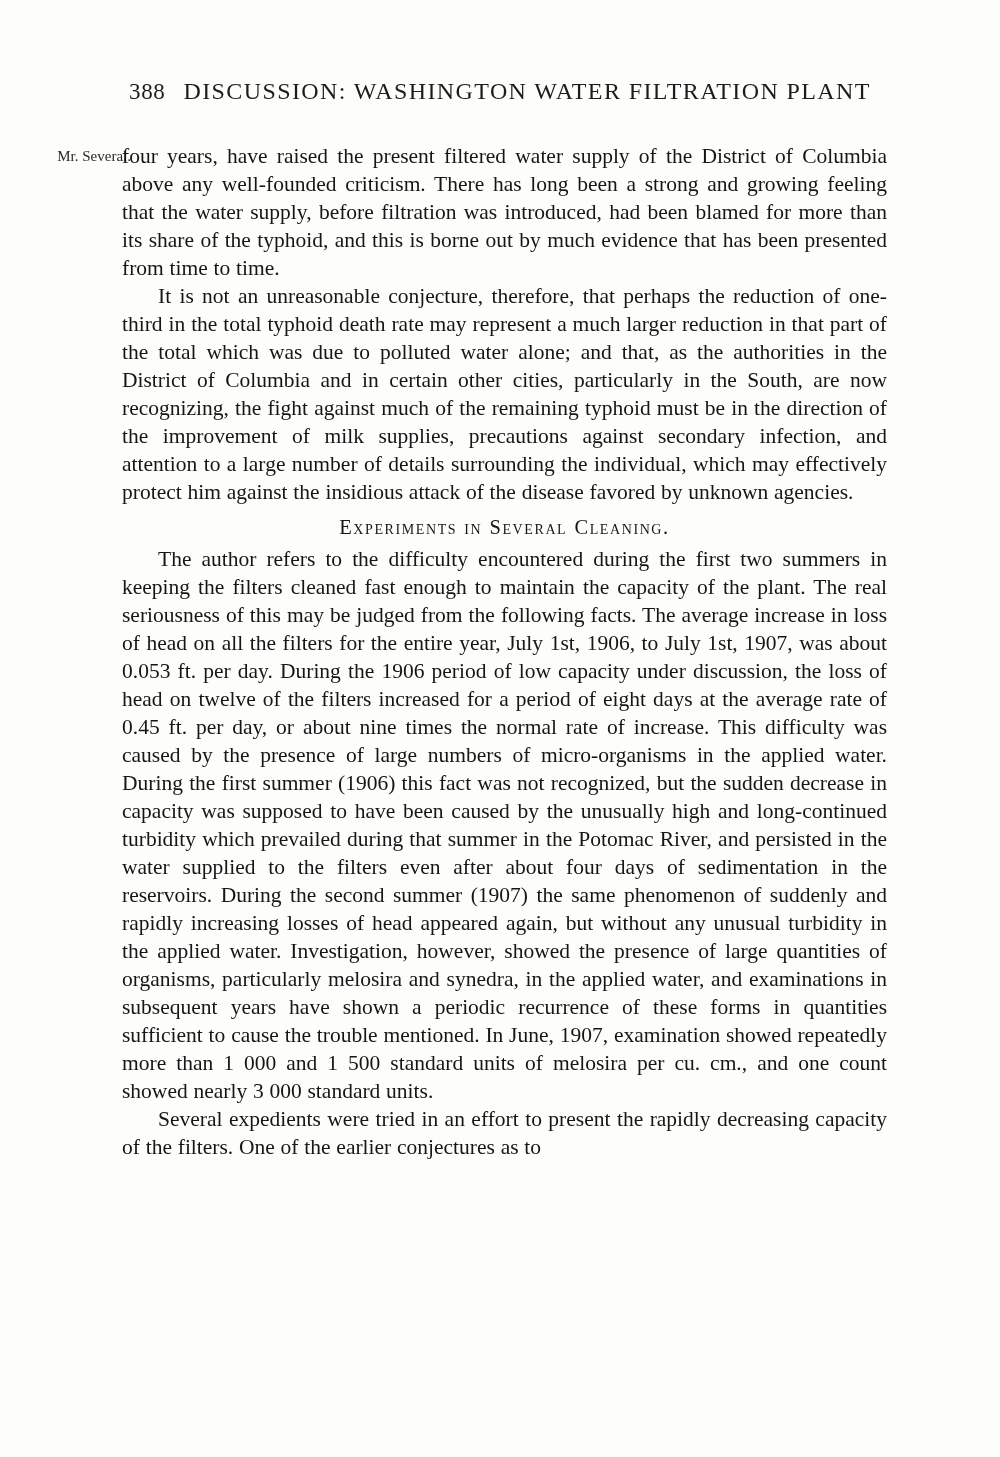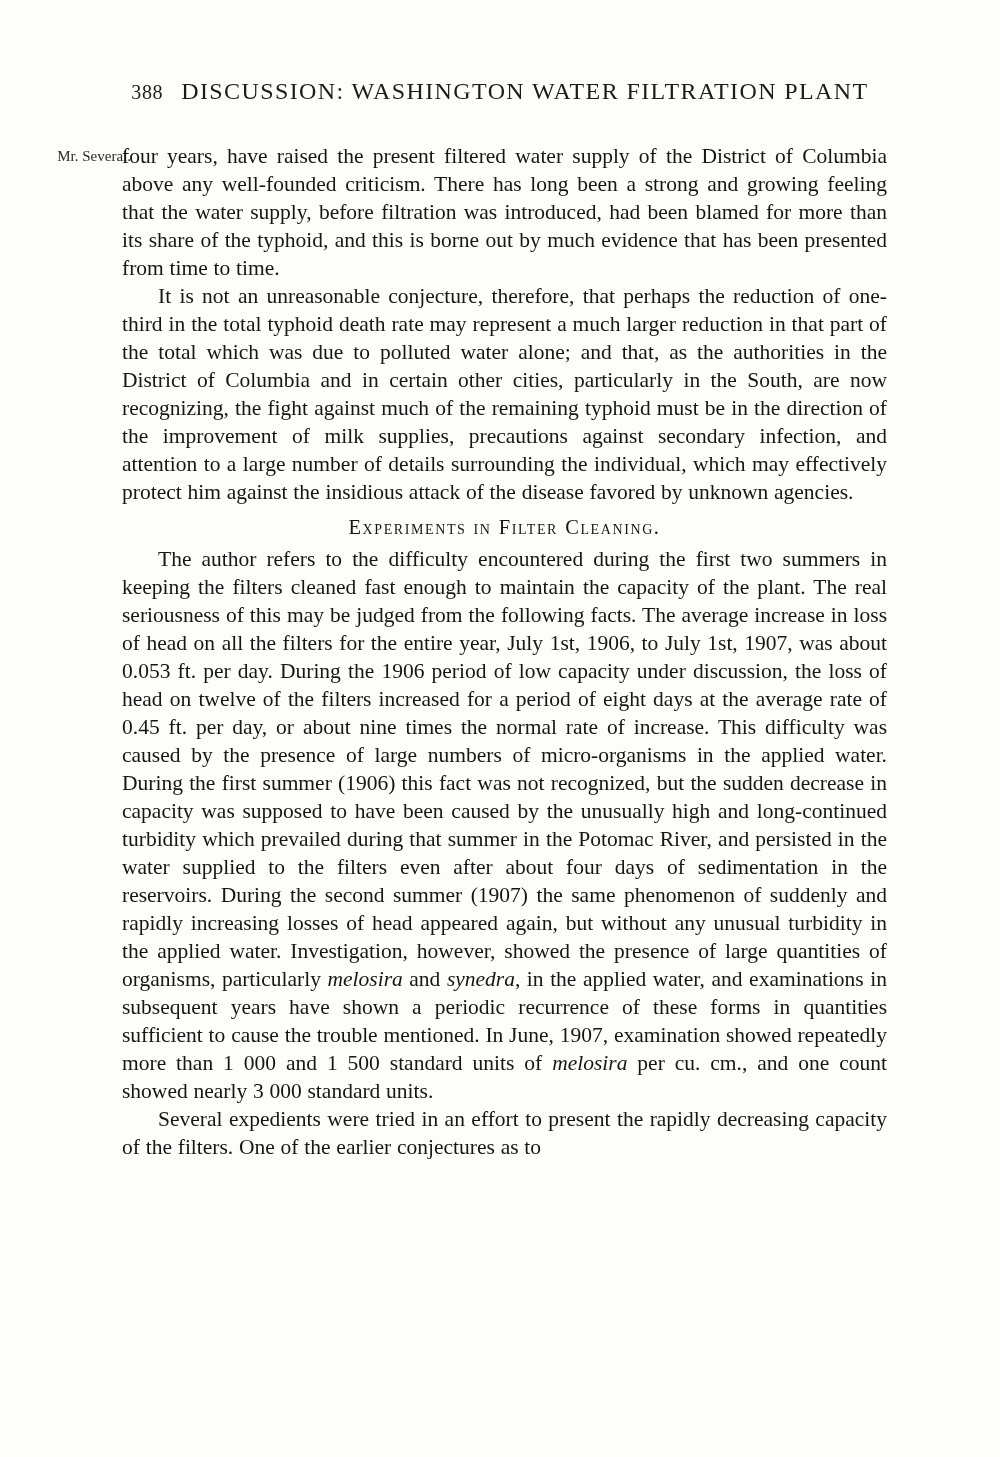--- a/index.html
+++ b/index.html
@@ -27,21 +27,21 @@
     left: 0;
     width: 1000px;
     text-align: center;
     font-size: 21px;
     letter-spacing: 0.6px;
     color: #1c1c1c;
   }
   .running-head .folio {
     font-variant: normal;
     margin-right: 18px;
-    font-size: 20px;
+    font-size: 23px;
   }
   .running-head .head-text {
     font-variant: small-caps;
     letter-spacing: 1.4px;
     font-size: 24px;
   }
   .marginal-note {
     position: absolute;
     left: 55px;
     top: 147px;
@@ -69,42 +69,42 @@
     text-indent: 36px;
   }
   .section-heading {
     text-align: center;
     font-variant: small-caps;
     letter-spacing: 1.6px;
     font-size: 20.5px;
     margin: 7px 0 4px 0;
     text-indent: 0;
   }
-  .it { font-style: italic; }
+  .it { }
   
   .body-col p { word-spacing: 0.4px; }
 </style>
 </head>
 <body>
 
 <div class="page">
 
   <div class="running-head">
     <span class="folio">388</span><span class="head-text">DISCUSSION: WASHINGTON WATER FILTRATION PLANT</span>
   </div>
 
   <div class="marginal-note">Mr. Several.</div>
 
   <div class="body-col">
 
     <p>four years, have raised the present filtered water supply of the District of Columbia above any well-founded criticism. There has long been a strong and growing feeling that the water supply, before filtration was introduced, had been blamed for more than its share of the typhoid, and this is borne out by much evidence that has been presented from time to time.</p>
 
     <p class="indent">It is not an unreasonable conjecture, therefore, that perhaps the reduction of one-third in the total typhoid death rate may represent a much larger reduction in that part of the total which was due to polluted water alone; and that, as the authorities in the District of Columbia and in certain other cities, particularly in the South, are now recognizing, the fight against much of the remaining typhoid must be in the direction of the improvement of milk supplies, precautions against secondary infection, and attention to a large number of details surrounding the individual, which may effectively protect him against the insidious attack of the disease favored by unknown agencies.</p>
 
-    <p class="section-heading">Experiments in Filter Cleaning.</p>
+    <p class="section-heading">Experiments in Several Cleaning.</p>
 
     <p class="indent"><span>The author refers to the difficulty encountered during the first two summers in keeping the filters cleaned fast enough to maintain the capacity of the plant. The real seriousness of this may be judged from the following facts. The average increase in loss of head on all the filters for the entire year, July 1st, 1906, to July 1st, 1907, was about 0.053 ft. per day. During the 1906 period of low capacity under discussion, the loss of head on twelve of the filters increased for a period of eight days at the average rate of 0.45 ft. per day, or about nine times the normal rate of increase. This difficulty was caused by the presence of large numbers of micro-organisms in the applied water. During the first summer (1906) this fact was not recognized, but the sudden decrease in capacity was supposed to have been caused by the unusually high and long-continued turbidity which prevailed during that summer in the Potomac River, and persisted in the water supplied to the filters even after about four days of sedimentation in the reservoirs. During the second summer (1907) the same phenomenon of suddenly and rapidly increasing losses of head appeared again, but without any unusual turbidity in the applied water. Investigation, however, showed the presence of large quantities of organisms, particularly </span><span class="it">melosira</span><span> and </span><span class="it">synedra</span><span>, in the applied water, and examinations in subsequent years have shown a periodic recurrence of these forms in quantities sufficient to cause the trouble mentioned. In June, 1907, examination showed repeatedly more than 1 000 and 1 500 standard units of </span><span class="it">melosira</span><span> per cu. cm., and one count showed nearly 3 000 standard units.</span></p>
 
     <p class="indent">Several expedients were tried in an effort to present the rapidly decreasing capacity of the filters. One of the earlier conjectures as to</p>
 
   </div>
 
 </div>
 
 </body></html>

